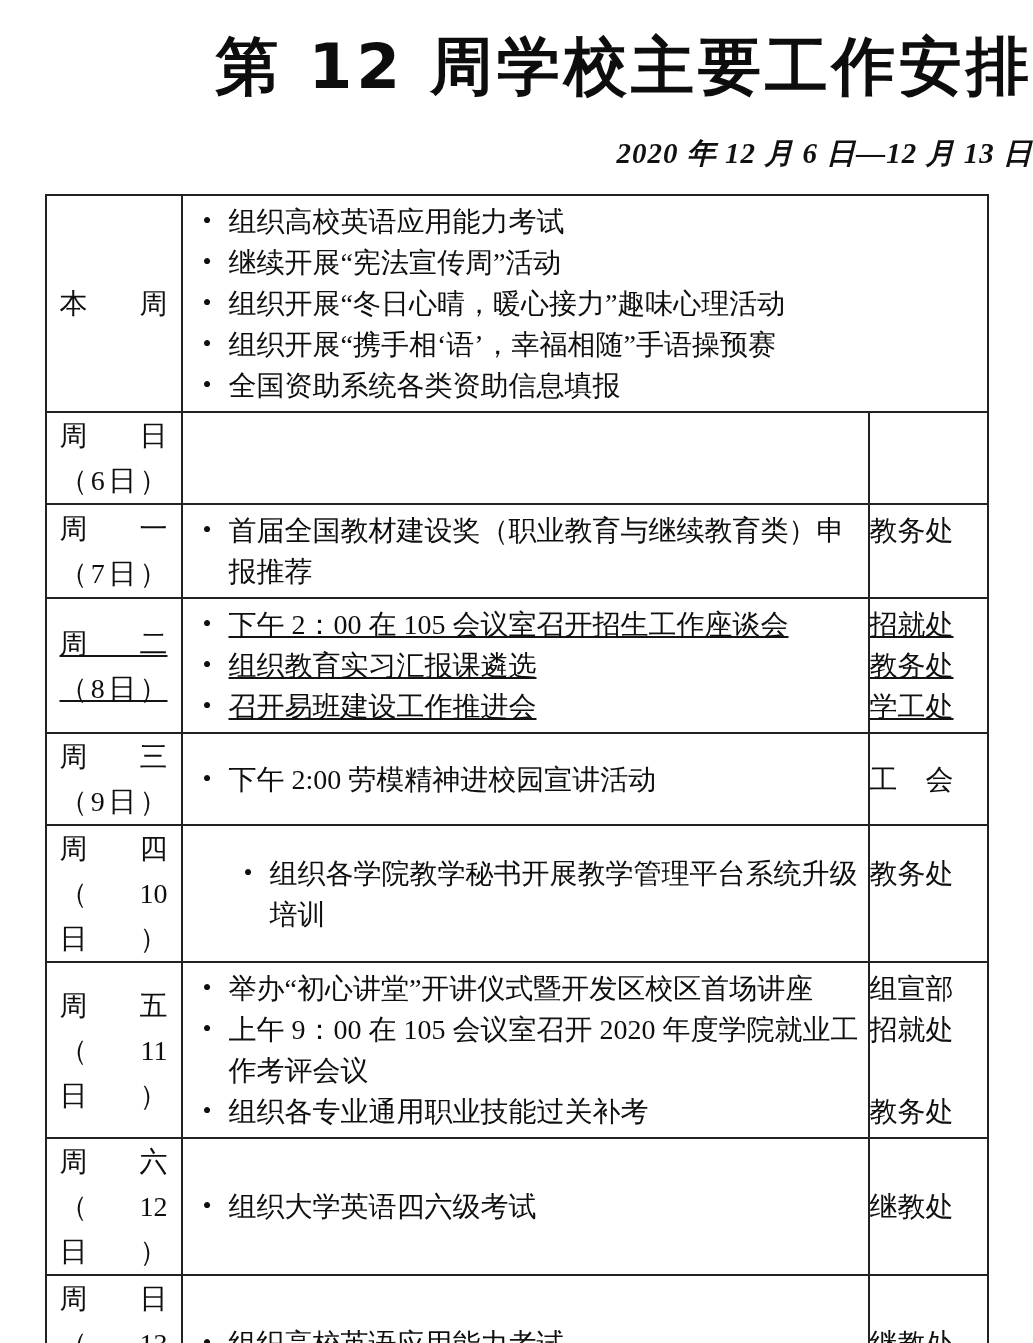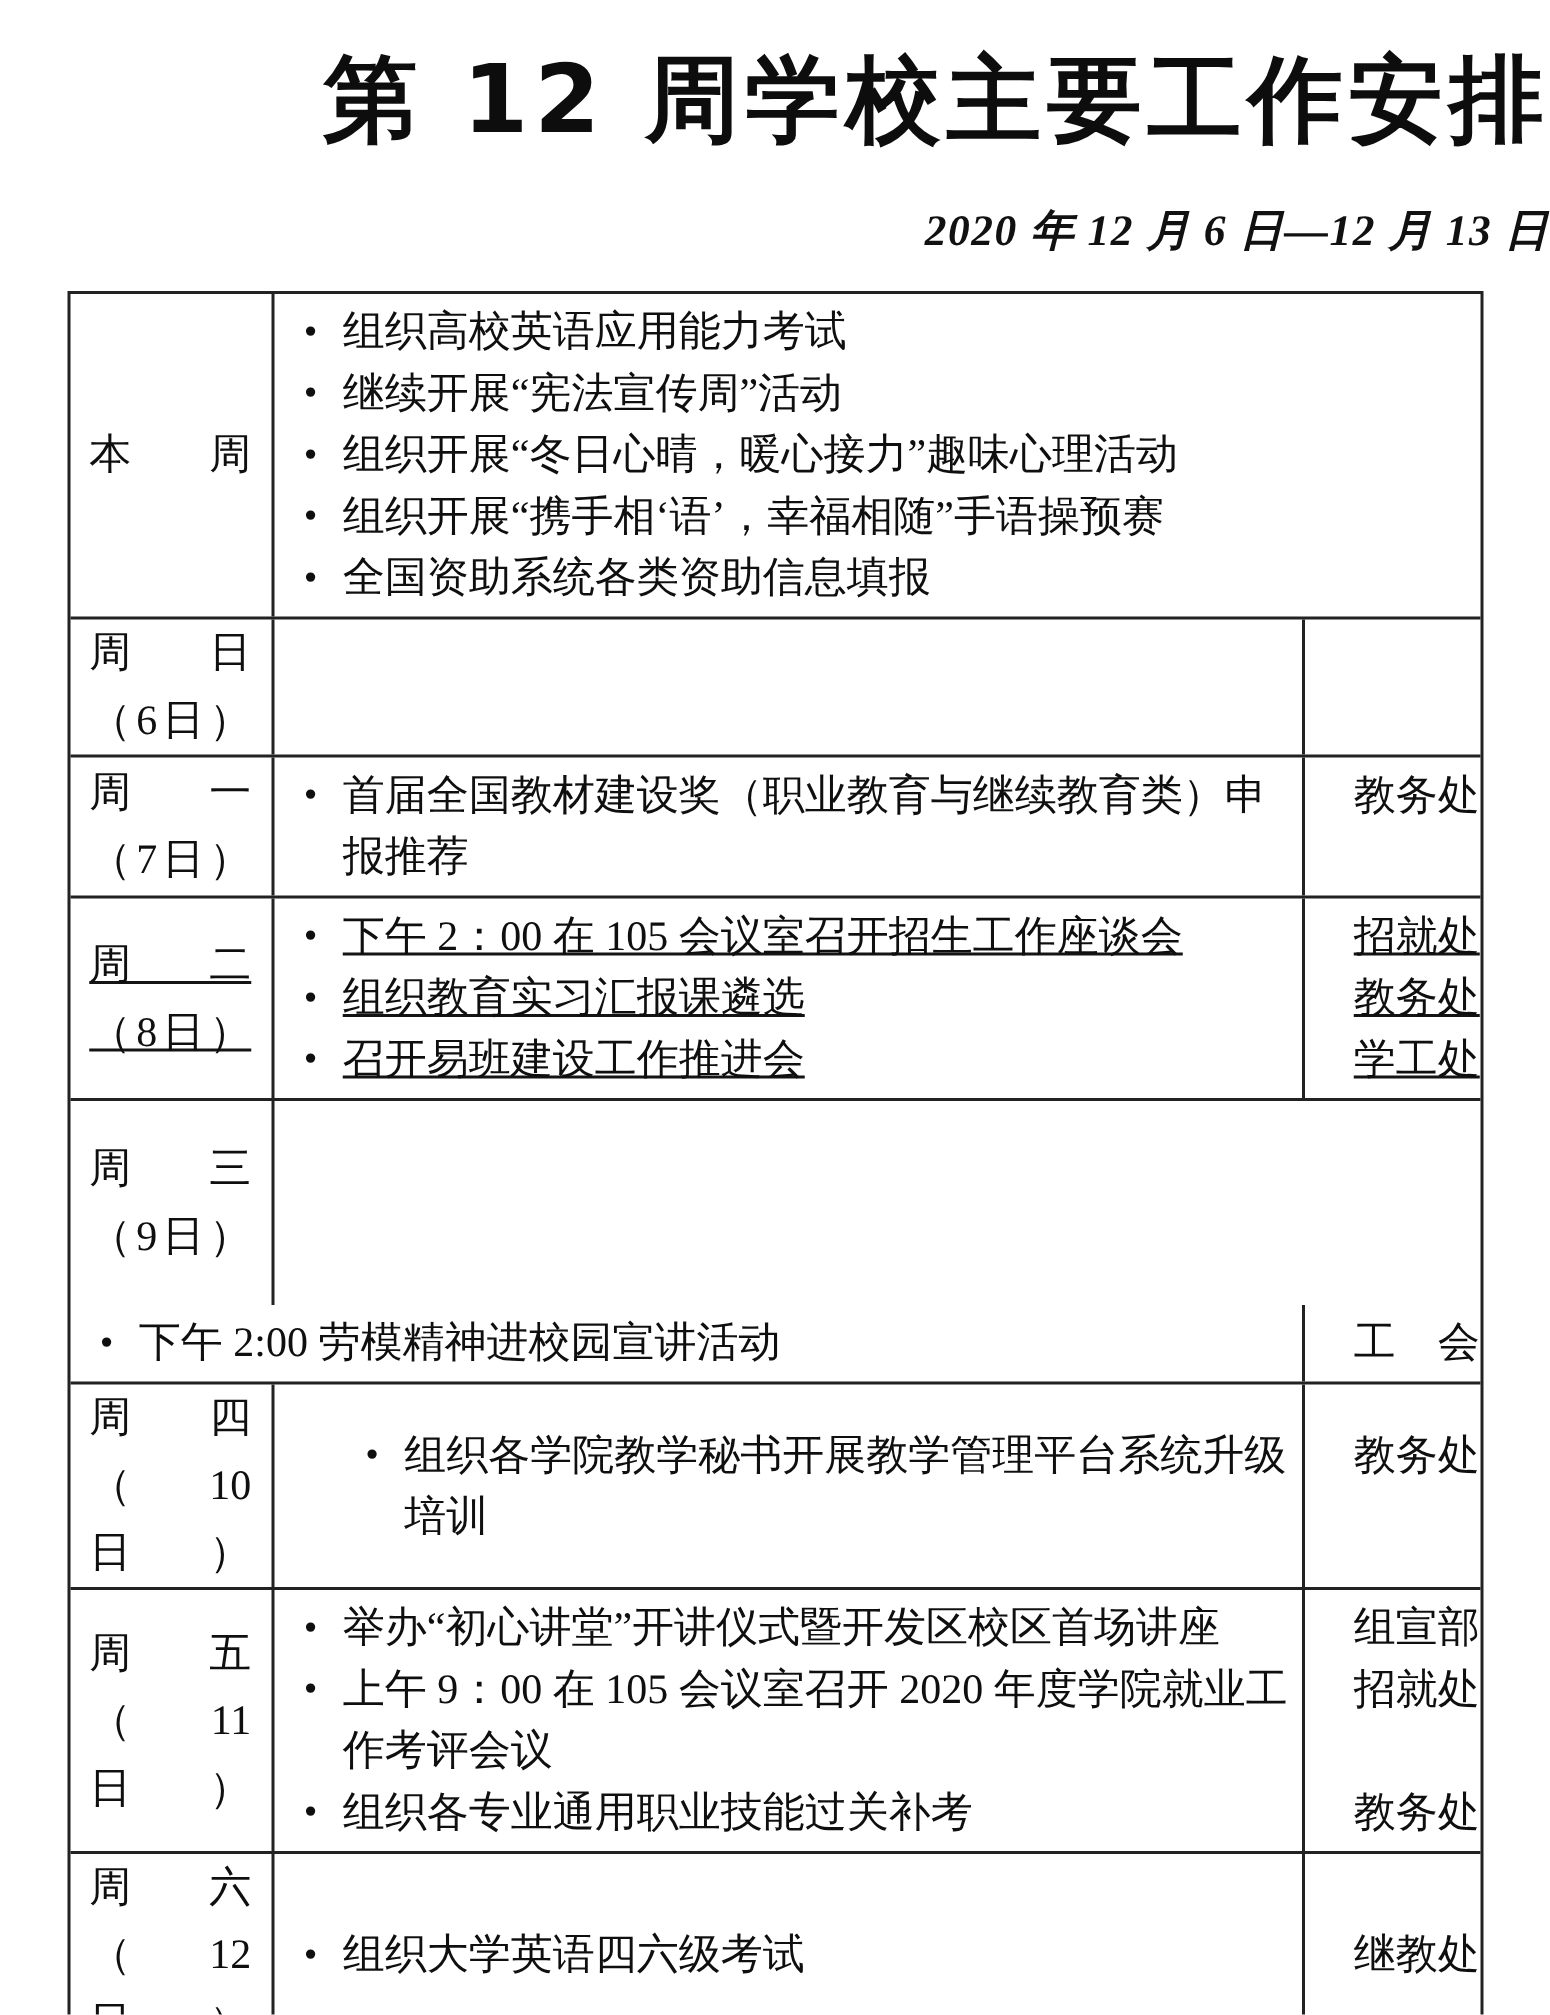--- a/index.html
+++ b/index.html
@@ -40,21 +40,21 @@
   .row{
     display:flex;
     border-bottom:2px solid #222;
     box-sizing:border-box;
   }
   .row:last-child{border-bottom:none;}
   .row:nth-child(1){min-height:214px;}
   .row:nth-child(2){min-height:83px;}
   .row:nth-child(3){min-height:92px;}
   .row:nth-child(4){min-height:122px;text-decoration:underline;}
-  .row:nth-child(5){min-height:88px;flex-direction:column;}
+  .row:nth-child(5){min-height:88px;}
   .row:nth-child(6){min-height:87px;gap:41px;}
   .row:nth-child(7){min-height:163px;}
   .row:nth-child(8){min-height:94px;}
   .row:nth-child(9){min-height:90px;}
 
   .daycell{
     flex:0 0 136px;
     width:136px;
     box-sizing:border-box;
     border-right:2px solid #222;
@@ -93,21 +93,21 @@
     padding-right:10px;
     font-size:28px;
     line-height:41px;
     color:#0f0f0f;
   }
   .bullet{position:absolute;left:20px;top:-1px;font-size:26px;}
   .dept{
     flex:0 0 117px;
     width:117px;
     box-sizing:border-box;
-    text-align:right;
+    text-align:left;
     font-size:28px;
     line-height:41px;
     color:#0f0f0f;
     white-space:nowrap;
   }
 </style>
 </head>
 <body>
 
 <div class="page">

